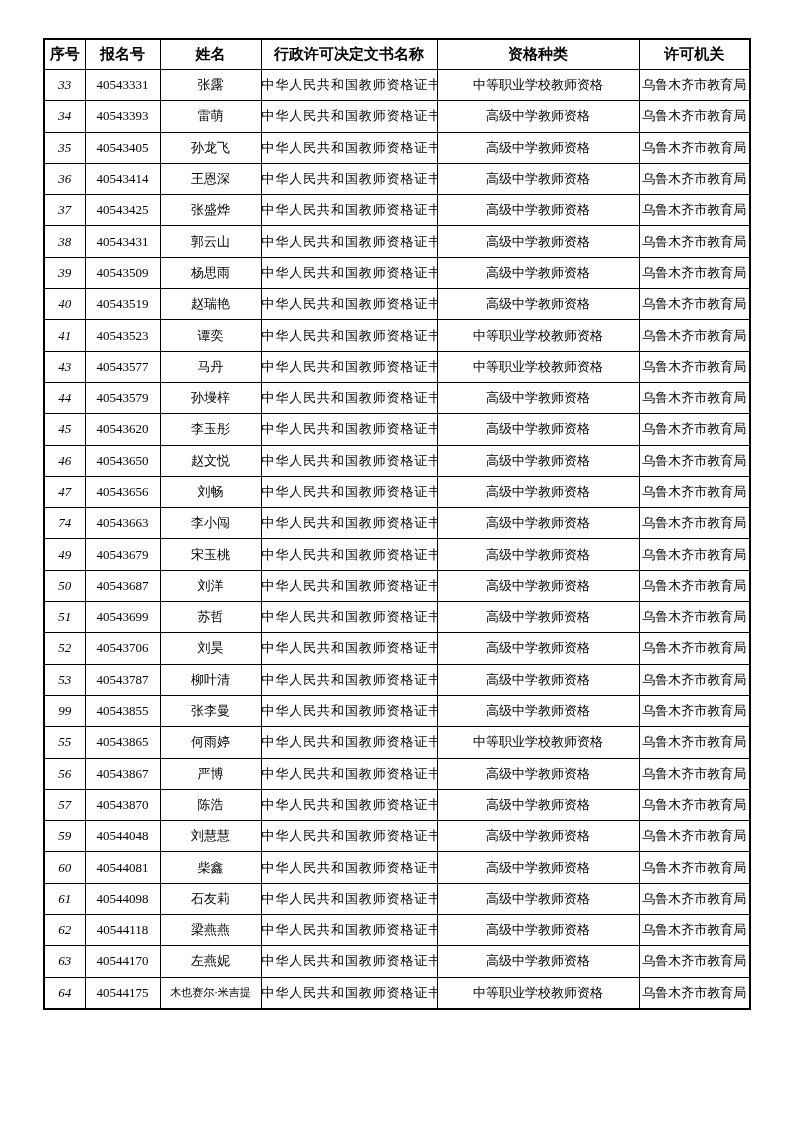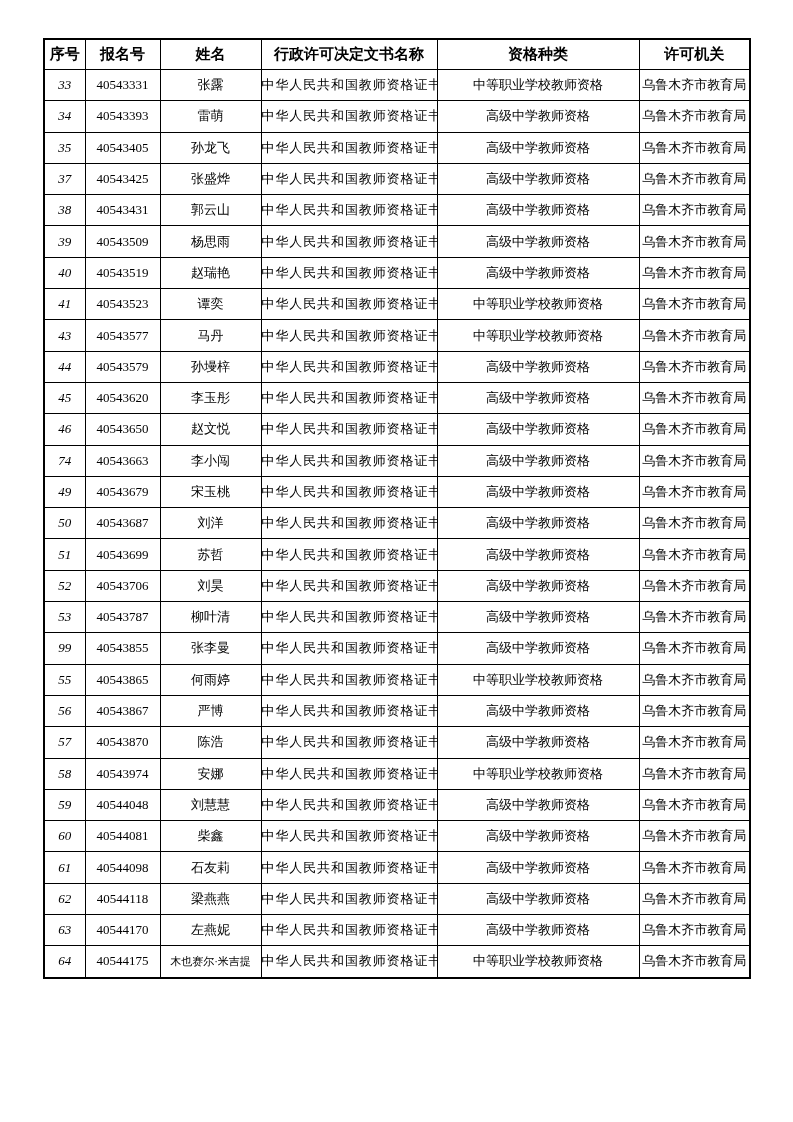--- a/index.html
+++ b/index.html
@@ -93,20 +93,28 @@
         </tr>
         <tr>
           <td class="col-0">35</td>
           <td class="col-1">40543405</td>
           <td class="col-2">孙龙飞</td>
           <td class="col-3">中华人民共和国教师资格证书</td>
           <td class="col-4">高级中学教师资格</td>
           <td class="col-5">乌鲁木齐市教育局</td>
         </tr>
         <tr>
+          <td class="col-0">36</td>
+          <td class="col-1">40543414</td>
+          <td class="col-2">王恩深</td>
+          <td class="col-3">中华人民共和国教师资格证书</td>
+          <td class="col-4">高级中学教师资格</td>
+          <td class="col-5">乌鲁木齐市教育局</td>
+        </tr>
+        <tr>
           <td class="col-0">37</td>
           <td class="col-1">40543425</td>
           <td class="col-2">张盛烨</td>
           <td class="col-3">中华人民共和国教师资格证书</td>
           <td class="col-4">高级中学教师资格</td>
           <td class="col-5">乌鲁木齐市教育局</td>
         </tr>
         <tr>
           <td class="col-0">38</td>
           <td class="col-1">40543431</td>
@@ -165,20 +173,28 @@
         </tr>
         <tr>
           <td class="col-0">46</td>
           <td class="col-1">40543650</td>
           <td class="col-2">赵文悦</td>
           <td class="col-3">中华人民共和国教师资格证书</td>
           <td class="col-4">高级中学教师资格</td>
           <td class="col-5">乌鲁木齐市教育局</td>
         </tr>
         <tr>
+          <td class="col-0">47</td>
+          <td class="col-1">40543656</td>
+          <td class="col-2">刘畅</td>
+          <td class="col-3">中华人民共和国教师资格证书</td>
+          <td class="col-4">高级中学教师资格</td>
+          <td class="col-5">乌鲁木齐市教育局</td>
+        </tr>
+        <tr>
           <td class="col-0">74</td>
           <td class="col-1">40543663</td>
           <td class="col-2">李小闯</td>
           <td class="col-3">中华人民共和国教师资格证书</td>
           <td class="col-4">高级中学教师资格</td>
           <td class="col-5">乌鲁木齐市教育局</td>
         </tr>
         <tr>
           <td class="col-0">49</td>
           <td class="col-1">40543679</td>
@@ -242,28 +258,20 @@
           <td class="col-3">中华人民共和国教师资格证书</td>
           <td class="col-4">高级中学教师资格</td>
           <td class="col-5">乌鲁木齐市教育局</td>
         </tr>
         <tr>
           <td class="col-0">57</td>
           <td class="col-1">40543870</td>
           <td class="col-2">陈浩</td>
           <td class="col-3">中华人民共和国教师资格证书</td>
           <td class="col-4">高级中学教师资格</td>
-          <td class="col-5">乌鲁木齐市教育局</td>
-        </tr>
-        <tr>
-          <td class="col-0">58</td>
-          <td class="col-1">40543974</td>
-          <td class="col-2">安娜</td>
-          <td class="col-3">中华人民共和国教师资格证书</td>
-          <td class="col-4">中等职业学校教师资格</td>
           <td class="col-5">乌鲁木齐市教育局</td>
         </tr>
         <tr>
           <td class="col-0">59</td>
           <td class="col-1">40544048</td>
           <td class="col-2">刘慧慧</td>
           <td class="col-3">中华人民共和国教师资格证书</td>
           <td class="col-4">高级中学教师资格</td>
           <td class="col-5">乌鲁木齐市教育局</td>
         </tr>

